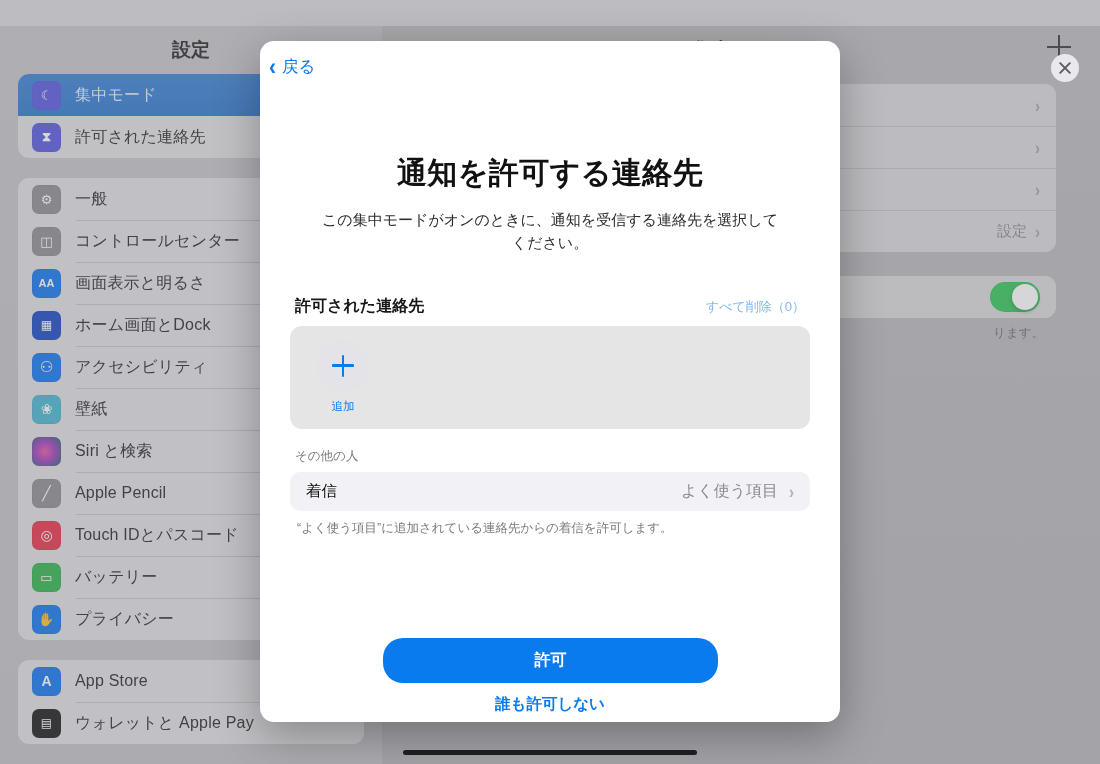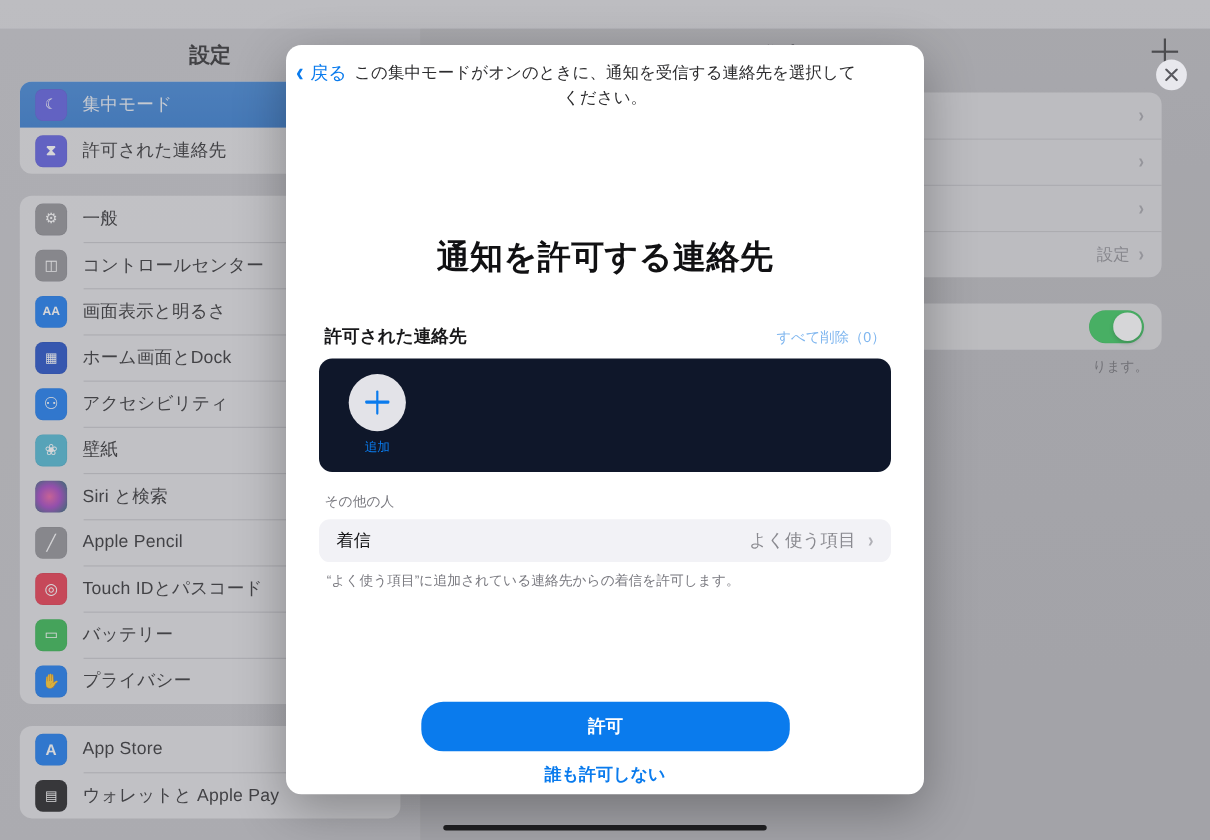--- a/index.html
+++ b/index.html
@@ -187,21 +187,21 @@
     display: flex; align-items: baseline;
     margin-top: 41px; padding: 0 5px;
   }
   .sec-head h3 { font-size: 16px; font-weight: bold; color: #18181a; }
   .sec-head .clear {
     margin-left: auto; font-size: 13px; color: #7fb6ef; cursor: default;
   }
 
   #allowed-box {
     margin-top: 9px; height: 103px;
-    background: #0f172a; border-radius: 12px;
+    background: #e5e5e5; border-radius: 12px;
     padding: 14px 0 0 20px;
   }
   .add-wrap { width: 66px; text-align: center; cursor: pointer; }
   .add-circle {
     width: 52px; height: 52px; border-radius: 26px;
     margin: 0 auto; background: #e3e3e8;
     display: flex; align-items: center; justify-content: center;
     position: relative;
   }
   .add-circle::before, .add-circle::after {
@@ -369,22 +369,22 @@
       </div>
       <div class="dt-note">ります。</div>
     </div>
 
     <div id="dim"></div>
   </div>
 
   <div id="modal">
 
     <div id="modal-body">
+      <div id="m-title">通知を許可する連絡先</div>
       <div id="m-sub">この集中モードがオンのときに、通知を受信する連絡先を選択してください。</div>
-      <div id="m-title">通知を許可する連絡先</div>
 
       <div class="sec-head">
         <h3>許可された連絡先</h3>
         <span class="clear">すべて削除（0）</span>
       </div>
 
       <div id="allowed-box">
         <div class="add-wrap">
           <div class="add-circle"></div>
           <div class="add-label">追加</div>

